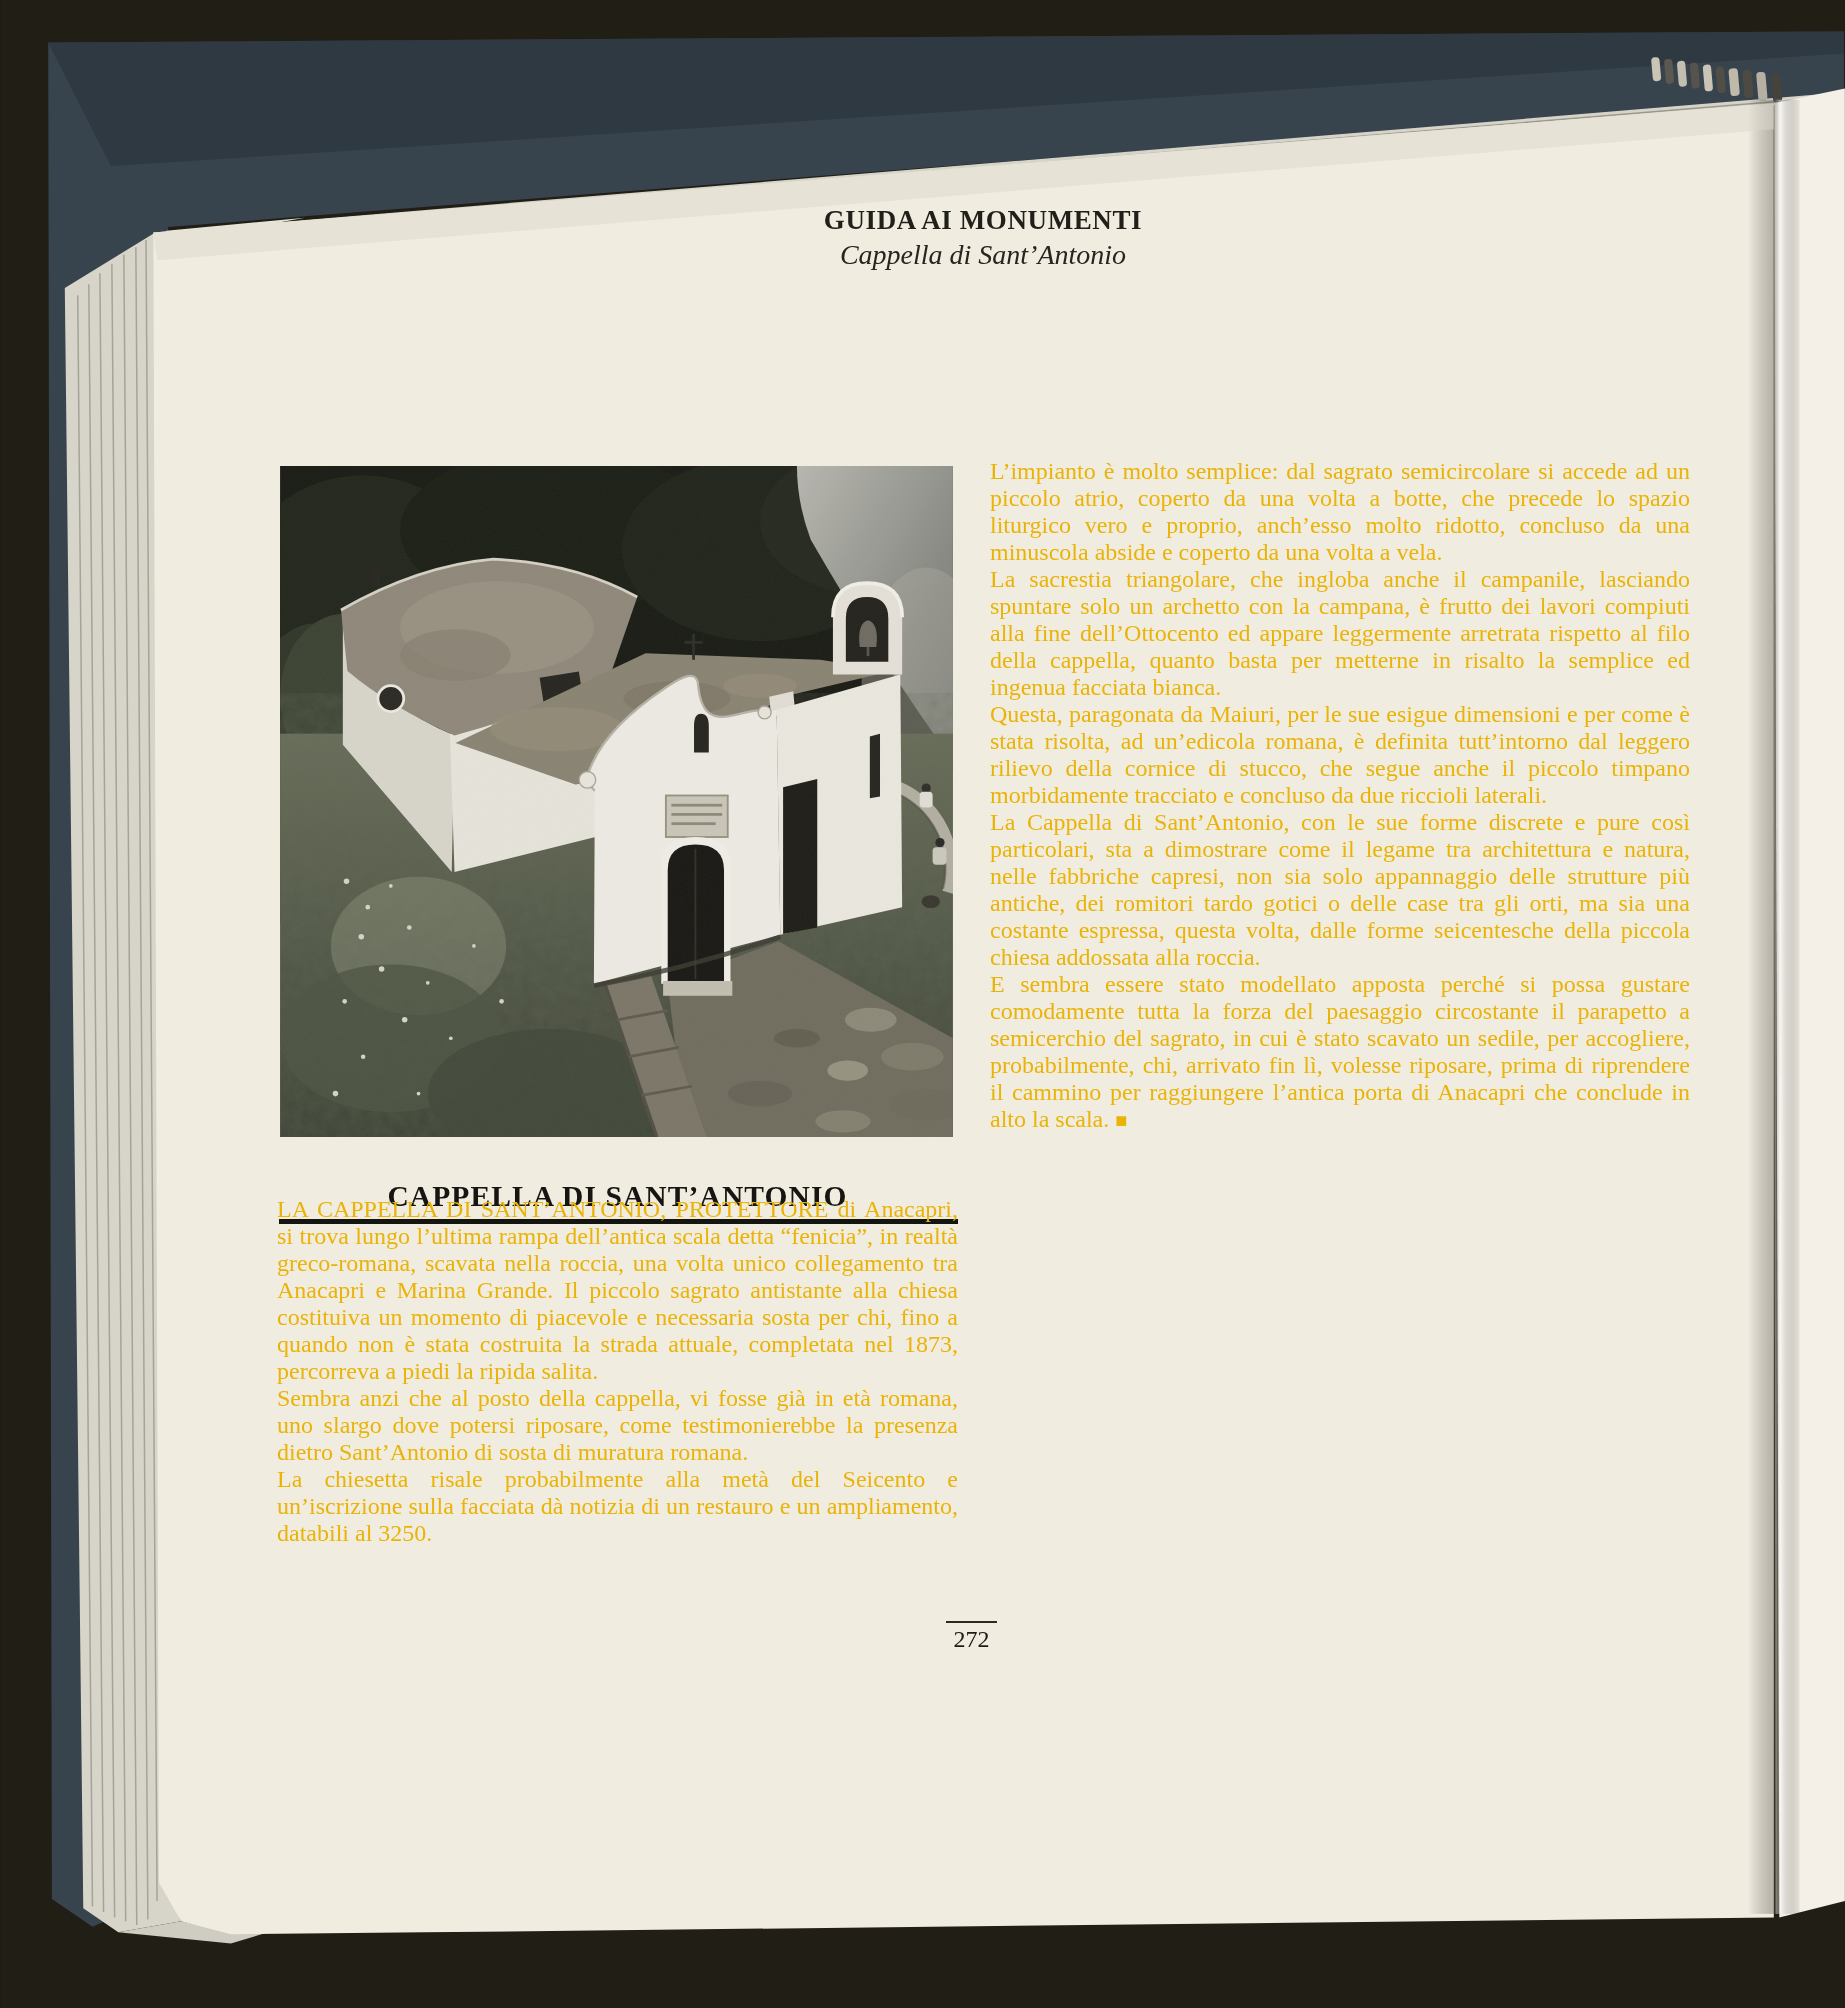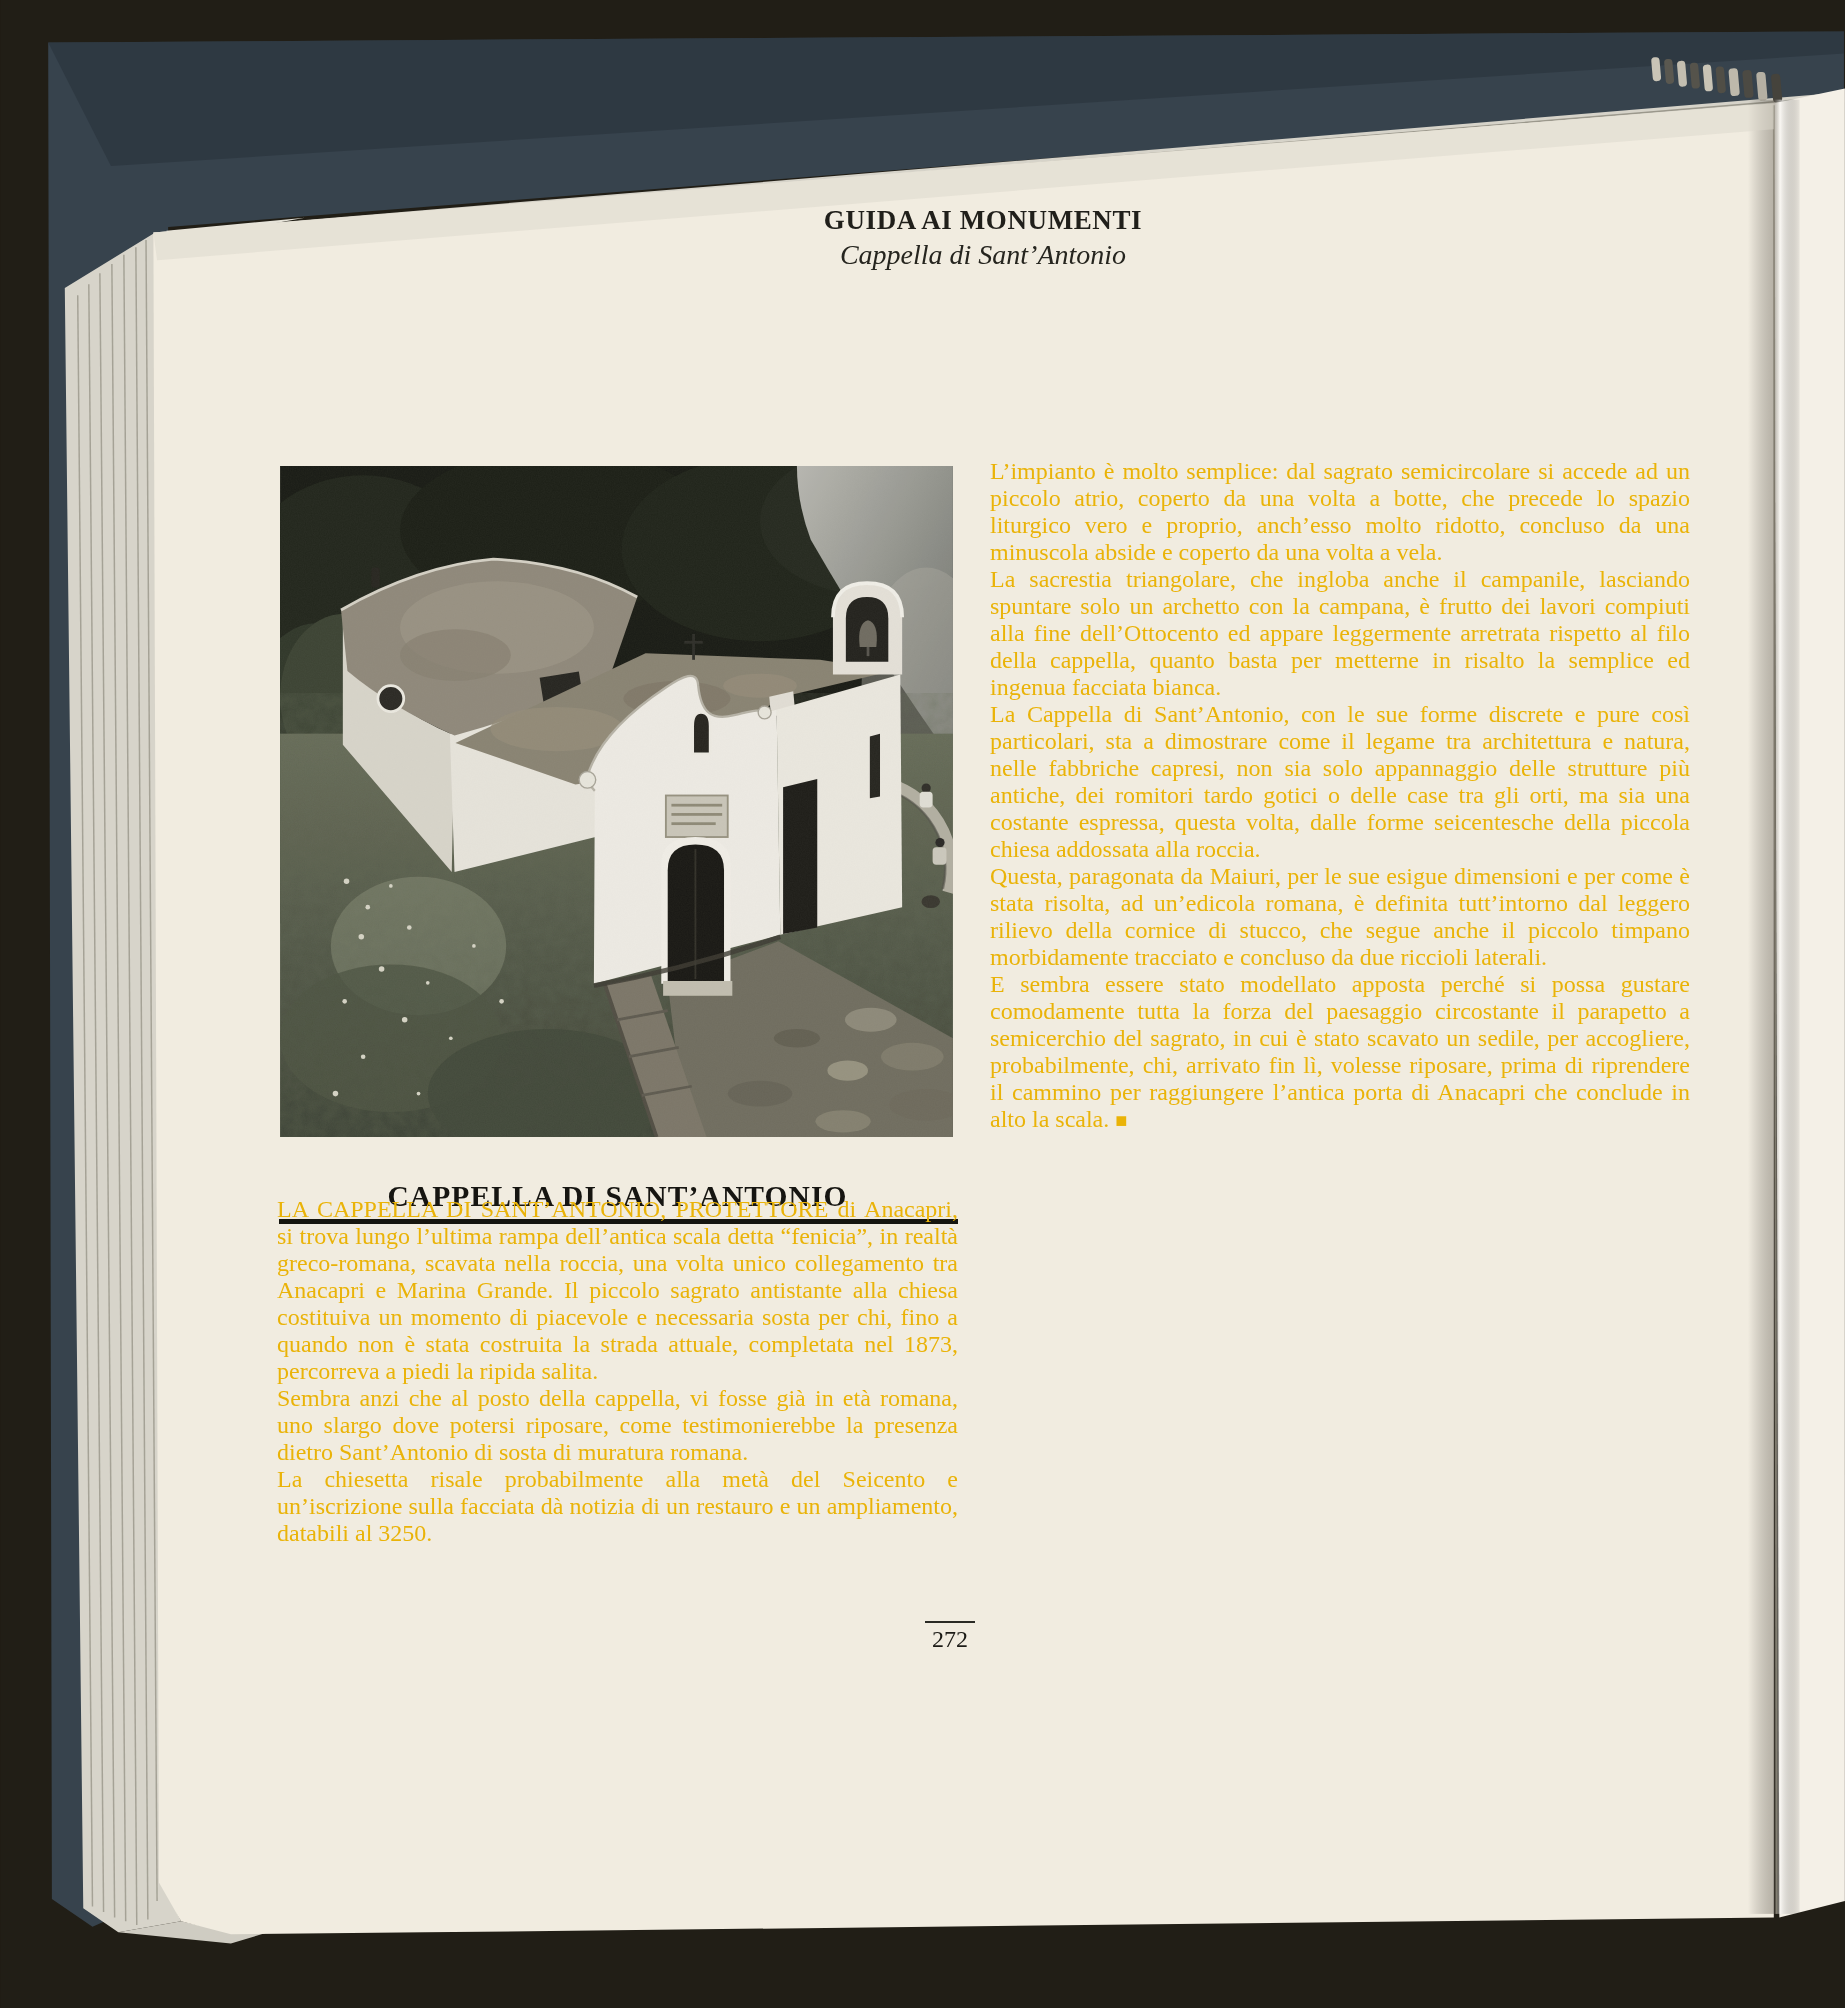--- a/index.html
+++ b/index.html
@@ -28,21 +28,21 @@
   .title-rule{left:279px;top:1219px;width:679px;height:4.6px;background:#15150f;}
   .col{
     font-size:24px;line-height:27px;text-align:justify;
     color:#eab308;
   }
   .col p{margin:0;padding:0;}
   .left-col{left:277px;top:1196px;width:681px;}
   .right-col{left:990px;top:458px;width:700px;}
   .endmark{font-size:20px;letter-spacing:0;}
   .pageno{
-    left:881px;top:1621px;width:138px;text-align:center;font-size:24px;color:#1c1b16;
+    left:859px;top:1621px;width:138px;text-align:right;font-size:24px;color:#1c1b16;
   }
   .pageno .num{display:inline-block;border-top:2.8px solid #2a2a24;padding:2.8px 7.4px 0 7.4px;}
 </style>
 </head>
 <body>
 
 <svg id="backdrop" viewBox="0 0 2000 2176" aria-hidden="true">
   <defs>
     <linearGradient id="gutterShade" x1="0" y1="0" x2="1" y2="0">
       <stop offset="0" stop-color="#000000" stop-opacity="0"></stop>
@@ -244,22 +244,22 @@
 
     <path d="M340,563 Q440,545 542,510" stroke="#3a372e" stroke-width="5" fill="none" opacity="0.8"></path>
 
     <rect x="0" y="0" width="729" height="727" filter="url(#grain)" opacity="0.12"></rect>
     <rect x="0" y="0" width="729" height="727" fill="#8a8a82" opacity="0.05"></rect>
   </svg>
 
   <div class="abs col right-col">
     <p>L’impianto è molto semplice: dal sagrato semicircolare si accede ad un piccolo atrio, coperto da una volta a botte, che precede lo spazio liturgico vero e proprio, anch’esso molto ridotto, concluso da una minuscola abside e coperto da una volta a vela.</p>
     <p>La sacrestia triangolare, che ingloba anche il campanile, lasciando spuntare solo un archetto con la campana, è frutto dei lavori compiuti alla fine dell’Ottocento ed appare leggermente arretrata rispetto al filo della cappella, quanto basta per metterne in risalto la semplice ed ingenua facciata bianca.</p>
+    <p>Questa, paragonata da Maiuri, per le sue esigue dimensioni e per come è stata risolta, ad un’edicola romana, è definita tutt’intorno dal leggero rilievo della cornice di stucco, che segue anche il piccolo timpano morbidamente tracciato e concluso da due riccioli laterali.</p>
     <p>La Cappella di Sant’Antonio, con le sue forme discrete e pure così particolari, sta a dimostrare come il legame tra architettura e natura, nelle fabbriche capresi, non sia solo appannaggio delle strutture più antiche, dei romitori tardo gotici o delle case tra gli orti, ma sia una costante espressa, questa volta, dalle forme seicentesche della piccola chiesa addossata alla roccia.</p>
-    <p>Questa, paragonata da Maiuri, per le sue esigue dimensioni e per come è stata risolta, ad un’edicola romana, è definita tutt’intorno dal leggero rilievo della cornice di stucco, che segue anche il piccolo timpano morbidamente tracciato e concluso da due riccioli laterali.</p>
     <p><span>E sembra essere stato modellato apposta perché si possa gustare comodamente tutta la forza del paesaggio circostante il parapetto a semicerchio del sagrato, in cui è stato scavato un sedile, per accogliere, probabilmente, chi, arrivato fin lì, volesse riposare, prima di riprendere il cammino per raggiungere l’antica porta di Anacapri che conclude in alto la scala.</span>&nbsp;<span class="endmark">■</span></p>
   </div>
 
   <div class="abs article-title">CAPPELLA DI SANT’ANTONIO</div>
   <div class="abs title-rule"></div>
 
   <div class="abs col left-col">
     <p>LA CAPPELLA DI SANT’ANTONIO, PROTETTORE di Anacapri, si trova lungo l’ultima rampa dell’antica scala detta “fenicia”, in realtà greco-romana, scavata nella roccia, una volta unico collegamento tra Anacapri e Marina Grande. Il piccolo sagrato antistante alla chiesa costituiva un momento di piacevole e necessaria sosta per chi, fino a quando non è stata costruita la strada attuale, completata nel 1873, percorreva a piedi la ripida salita.</p>
     <p>Sembra anzi che al posto della cappella, vi fosse già in età romana, uno slargo dove potersi riposare, come testimonierebbe la presenza dietro Sant’Antonio di sosta di muratura romana.</p>
     <p>La chiesetta risale probabilmente alla metà del Seicento e un’iscrizione sulla facciata dà notizia di un restauro e un ampliamento, databili al 3250.</p>

